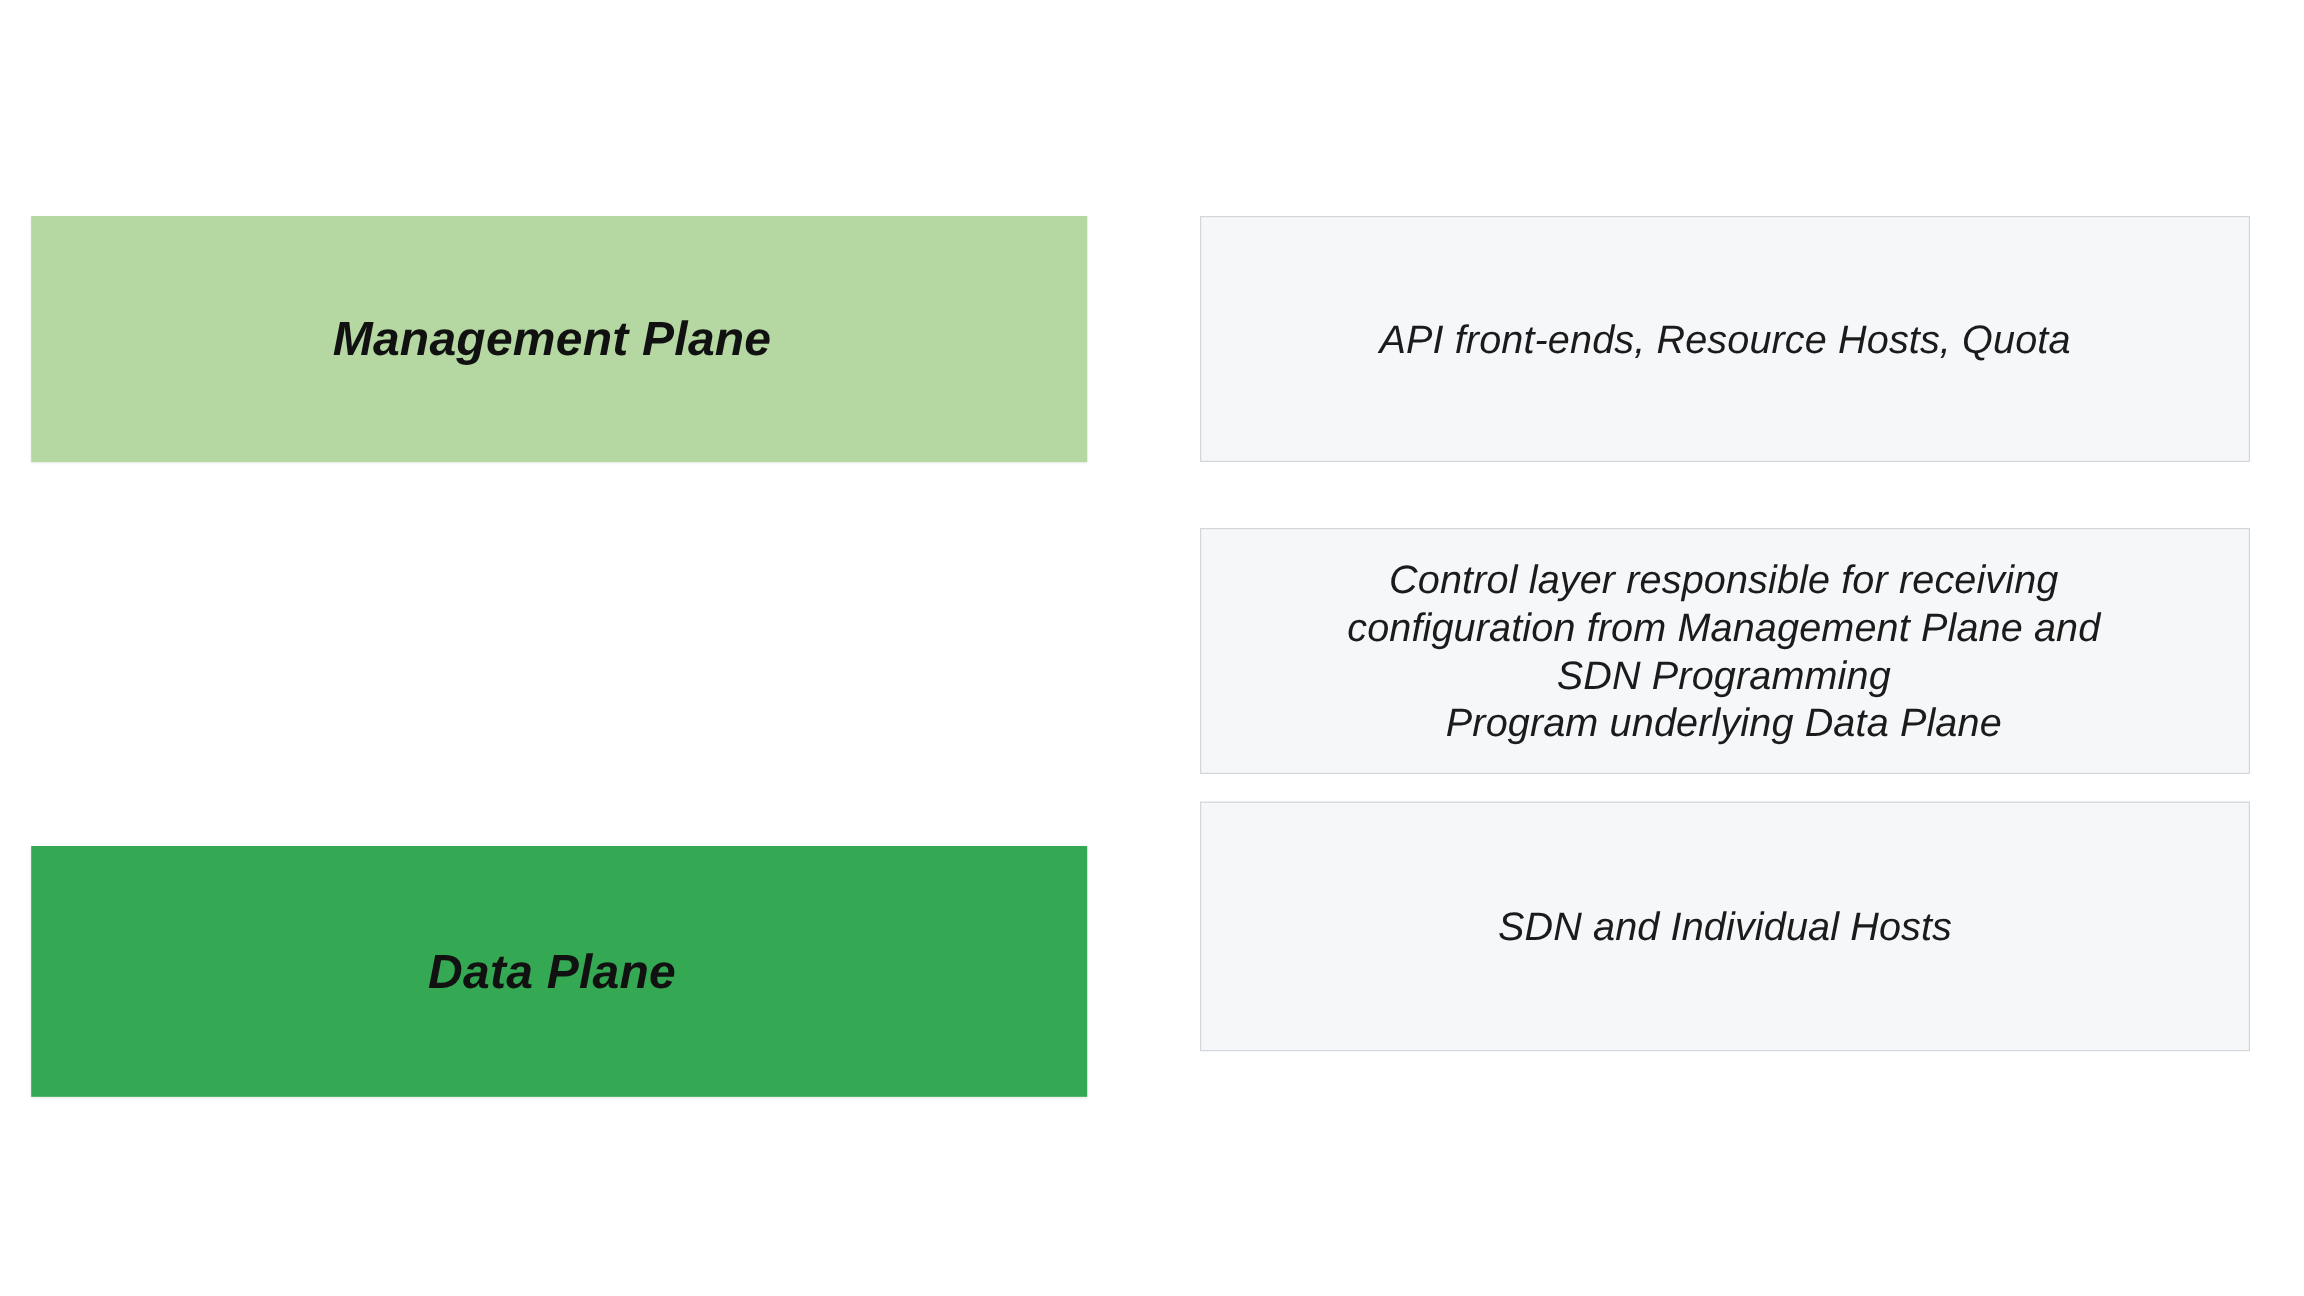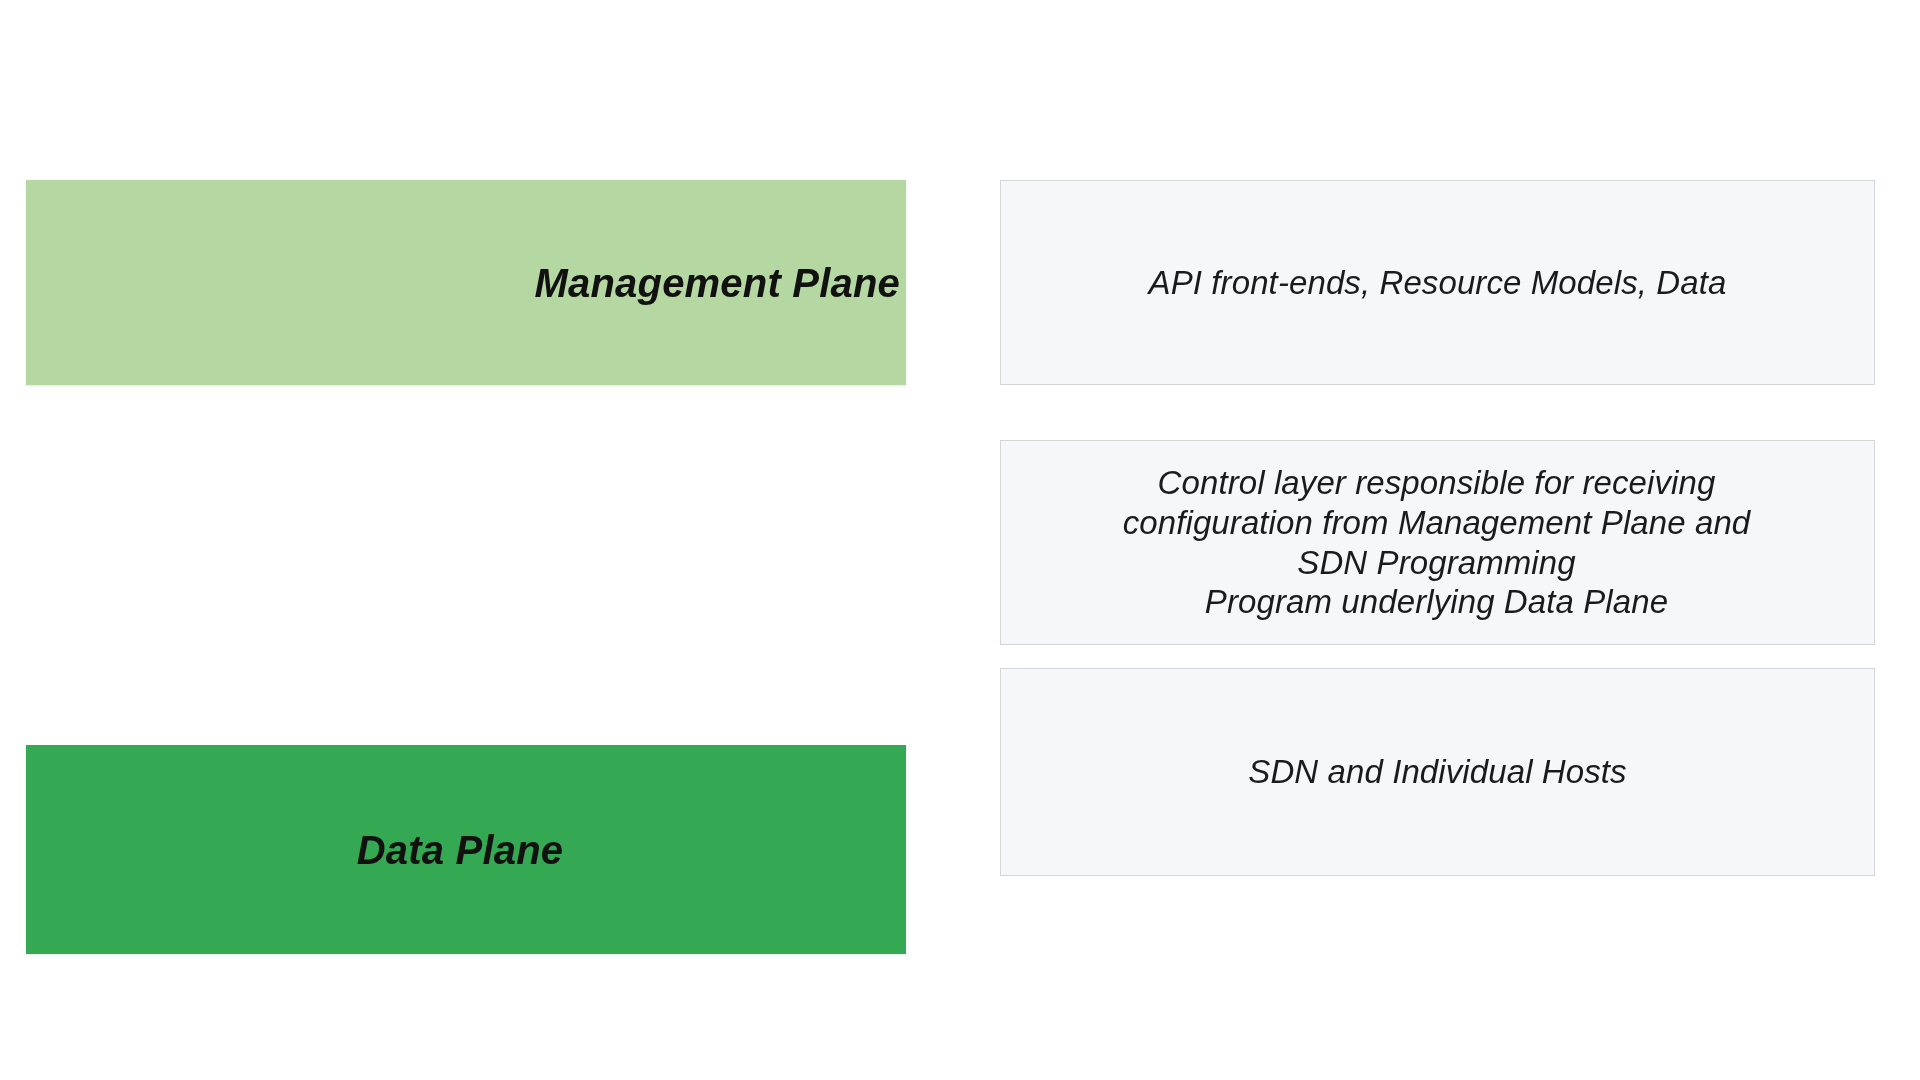--- a/index.html
+++ b/index.html
@@ -40,21 +40,21 @@
     line-height: 1.15;
     color: #111111;
     letter-spacing: 0.2px;
     text-align: center;
     white-space: nowrap;
     transform: translateX(-6px);
   }
 
   .row1 { top: 180px;  height: 205px; }
   .row2 { top: 440px;  height: 208px; }
-  .row3 { top: 745px;  height: 209px; }
+  .row3 { top: 705px;  height: 209px; }
 
   
   .desc-box {
     position: absolute;
     left: 1000px;
     width: 875px;
     background: #f6f7f9;
     border: 1px solid #d3d6da;
     box-sizing: border-box;
     display: flex;
@@ -76,27 +76,27 @@
   .drow2 { top: 440px; height: 205px; padding-left: 24px; }
   .drow3 { top: 668px; height: 208px; }
 
   .desc-text .line { display: block; }
 </style>
 </head>
 <body>
 
 <div class="canvas">
 
-  <div class="plane-block row1" style="background-color: rgb(181, 216, 162); justify-content: flex-end;">
+  <div class="plane-block row1" style="background-color: rgb(181, 216, 162);">
     <span class="plane-label">Management Plane</span>
   </div>
 
   <div class="desc-box drow1" style="background-color: rgb(246, 247, 249); border-color: rgb(211, 214, 218);">
     <span class="desc-text">
-      <span class="line">API front-ends, Resource Models, Data</span>
+      <span class="line">API front-ends, Resource Hosts, Quota</span>
     </span>
   </div>
 
 
   <div class="desc-box drow2" style="background-color: rgb(246, 247, 249); border-color: rgb(211, 214, 218);">
     <span class="desc-text">
       <span class="line">Control layer responsible for receiving</span>
       <span class="line">configuration from Management Plane and</span>
       <span class="line">SDN Programming</span>
       <span class="line">Program underlying Data Plane</span>

